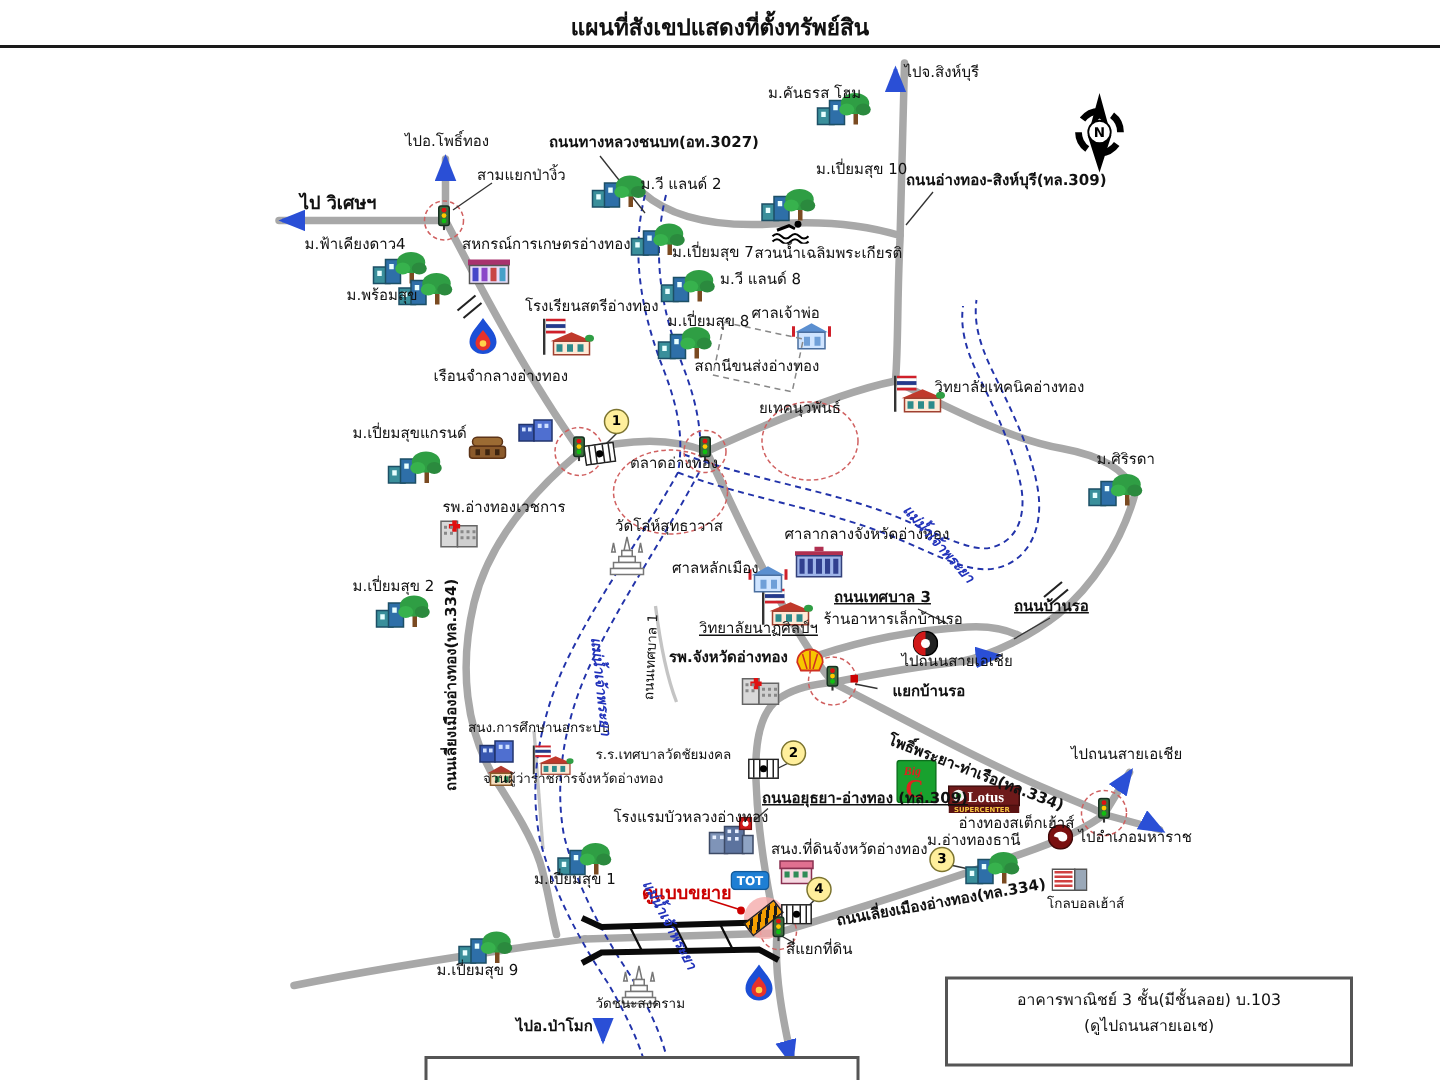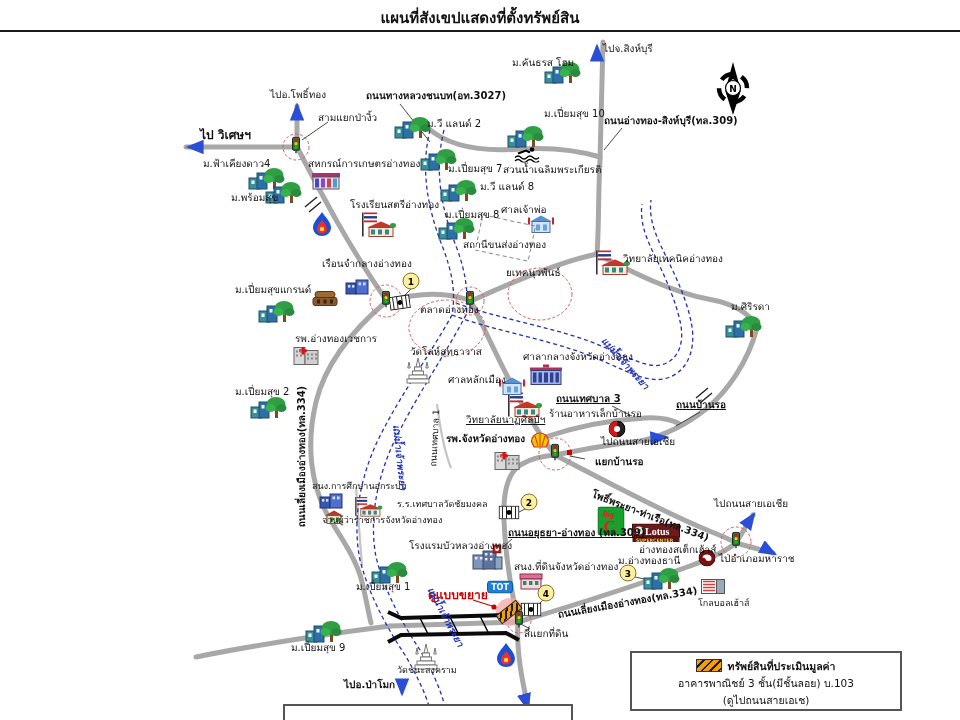--- a/index.html
+++ b/index.html
@@ -112,23 +112,20 @@
         <g transform="translate(733,88)">
 <circle r="14" fill="none" stroke="#000" stroke-width="4.5" stroke-dasharray="13 9" transform="rotate(35)"></circle>
 <path d="M0,-26 L6,-4 L0,-9 L-6,-4 z" fill="#000"></path>
 <path d="M0,27 L8,2 L0,8 L-8,2 z" fill="#000"></path>
 <circle r="7.5" fill="#fff" stroke="#000" stroke-width="1.2"></circle>
 <text y="3.5" text-anchor="middle" font-size="9" font-weight="bold" fill="#000">N</text>
         </g>
       </svg></div>
 
   <div id="legend">
-    <div class="l1">
-      <span class="sw"></span><span>ทรัพย์สินที่ประเมินมูลค่า</span>
-    </div>
     <div>อาคารพาณิชย์ 3 ชั้น(มีชั้นลอย) บ.103</div>
     <div>(ดูไปถนนสายเอเช)</div>
   </div>
 
   <div id="cutbox"></div>
 <div class="ic" style="left: 563px; top: 75px;"><svg width="38" height="26" viewBox="0 0 38 26">
    <rect x="1" y="12" width="11" height="11" fill="#3a8f9b" stroke="#1c4f66"></rect>
    <rect x="9" y="7" width="10" height="16" fill="#2e6fa8" stroke="#1c4f66"></rect>
    <rect x="3.5" y="14.5" width="3" height="3.5" fill="#e8ffff"></rect>
         <rect x="11.5" y="10" width="3" height="3.5" fill="#e8ffff"></rect>
@@ -631,21 +628,21 @@
     <div class="lbl" style="left: 206px; top: 193px; margin-left: 25px;">ม.พร้อมสุข</div>
     <div class="lbl" style="left: 308px; top: 159px;">สหกรณ์การเกษตรอ่างทอง</div>
     <div class="lbl" style="left: 448px; top: 164px;">ม.เปี่ยมสุข 7</div>
     <div class="lbl" style="left: 503px; top: 165px;">สวนน้ำเฉลิมพระเกียรติ</div>
     <div class="lbl" style="left: 480px; top: 182px;">ม.วี แลนด์ 8</div>
     <div class="lbl" style="left: 501px; top: 205px;">ศาลเจ้าพ่อ</div>
     <div class="lbl" style="left: 445px; top: 210px;">ม.เปี่ยมสุข 8</div>
     <div class="lbl" style="left: 463px; top: 240px;">สถานีขนส่งอ่างทอง</div>
     <div class="lbl" style="left: 350px; top: 200px;">โรงเรียนสตรีอ่างทอง</div>
     <div class="lbl" style="left: 623px; top: 254px;">วิทยาลัยเทคนิคอ่างทอง</div>
-    <div class="lbl" style="left: 289px; top: 259px; margin-left: 33px;">เรือนจำกลางอ่างทอง</div>
+    <div class="lbl" style="left: 289px; top: 247px;">เรือนจำกลางอ่างทอง</div>
     <div class="lbl" style="left: 235px; top: 285px;">ม.เปี่ยมสุขแกรนด์</div>
     <div class="lbl" style="left: 506px; top: 268px;">ยเทคนุวพันธ์</div>
     <div class="lbl" style="left: 420px; top: 305px;">ตลาดอ่างทอง</div>
     <div class="lbl" style="left: 731px; top: 302px;">ม.ศิริรดา</div>
     <div class="lbl" style="left: 295px; top: 334px;">รพ.อ่างทองเวชการ</div>
     <div class="lbl" style="left: 410px; top: 347px;">วัดโล่ห์สุทธาวาส</div>
     <div class="lbl" style="left: 235px; top: 387px;">ม.เปี่ยมสุข 2</div>
     <div class="lbl" style="left: 523px; top: 352px;">ศาลากลางจังหวัดอ่างทอง</div>
     <div class="lbl" style="left: 448px; top: 375px;">ศาลหลักเมือง</div>
     <div class="lbl" style="left: 466px; top: 415px; text-decoration: underline;">วิทยาลัยนาฏศิลป์ฯ</div>

